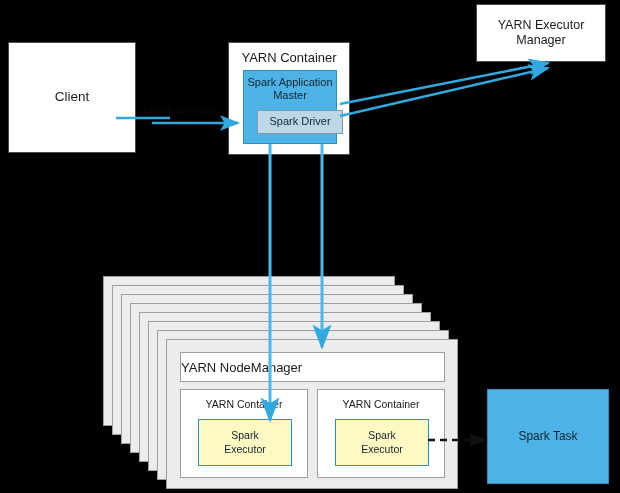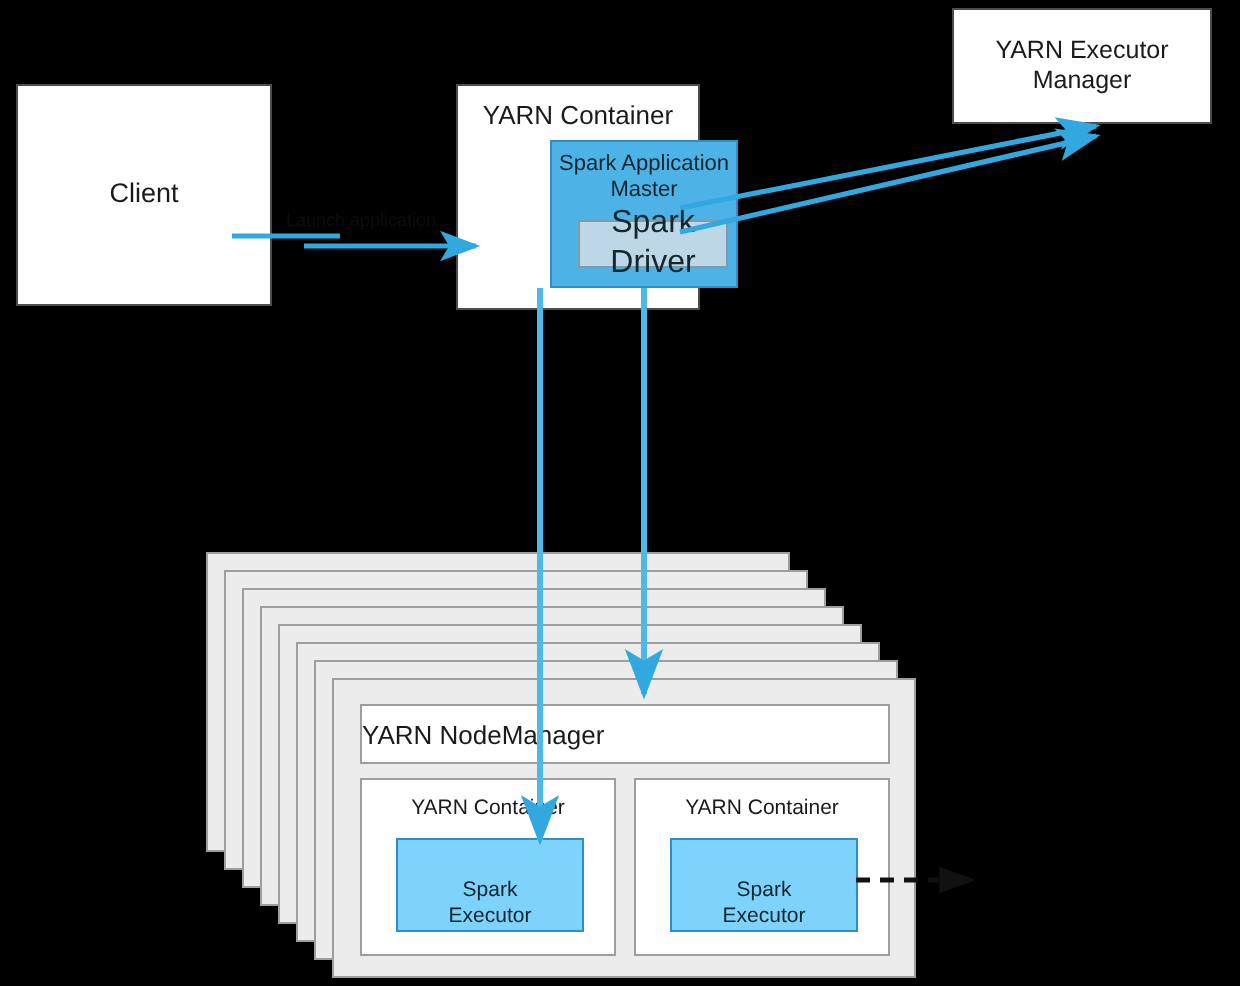--- a/index.html
+++ b/index.html
@@ -64,29 +64,27 @@
     width: 100%;
   }
 
   #spark-app-master-box {
     left: 243px; top: 70px;
     width: 94px;  height: 74px;
     flex-direction: column;
     justify-content: flex-start;
     padding-top: 5px;
     font-size: 11px;
-    margin-left: 32px;
   }
   #spark-app-master-label { display: block; }
 
   #spark-driver-box {
     left: 257px; top: 110px;
-    width: 75px;  height: 24px;
-    font-size: 16px;
-    margin-left: 32px;
+    width: 86px;  height: 24px;
+    font-size: 11px;
   }
 
   
   #resource-manager-box {
     left: 476px; top: 4px;
     width: 130px; height: 58px;
     font-size: 12.5px;
   }
 
   
@@ -149,24 +147,24 @@
     text-align: center;
     font-size: 10.5px;
     color: #1a1a1a;
   }
 
   .executor-box {
     position: absolute;
     box-sizing: border-box;
     left: 17px; top: 29px;
     width: 94px; height: 47px;
-    background: #7dd3fc;
+    background: #fef9c3;
     border: 1px solid #2d90c4;
     display: flex;
-    align-items: flex-end;
+    align-items: center;
     justify-content: center;
     text-align: center;
     font-size: 10.5px;
     color: #10242e;
     line-height: 1.25;
   }
 
   
   #spark-task-box {
     left: 487px; top: 389px;
@@ -249,20 +247,23 @@
           <span>
             <span>Spark</span><br>
             <span>Executor</span>
           </span>
         </div>
       </div>
 
     </div>
   </div>
 
+  <div class="box blue-box" id="spark-task-box">
+    <span>Spark Task</span>
+  </div>
 
   <svg id="connector-layer" viewBox="0 0 620 493" width="620" height="493">
     <defs>
       <marker id="arrow-blue" markerWidth="9" markerHeight="9" refX="7.5" refY="3.6" orient="auto" markerUnits="strokeWidth">
         <path d="M0,0.4 L8.4,3.6 L0,6.8 L1.9,3.6 Z" fill="#31a9e0"></path>
       </marker>
       <marker id="arrow-black" markerWidth="8" markerHeight="8" refX="6.8" refY="3.2" orient="auto" markerUnits="strokeWidth">
         <path d="M0,0.4 L7.6,3.2 L0,6 Z" fill="#111111"></path>
       </marker>
     </defs>

